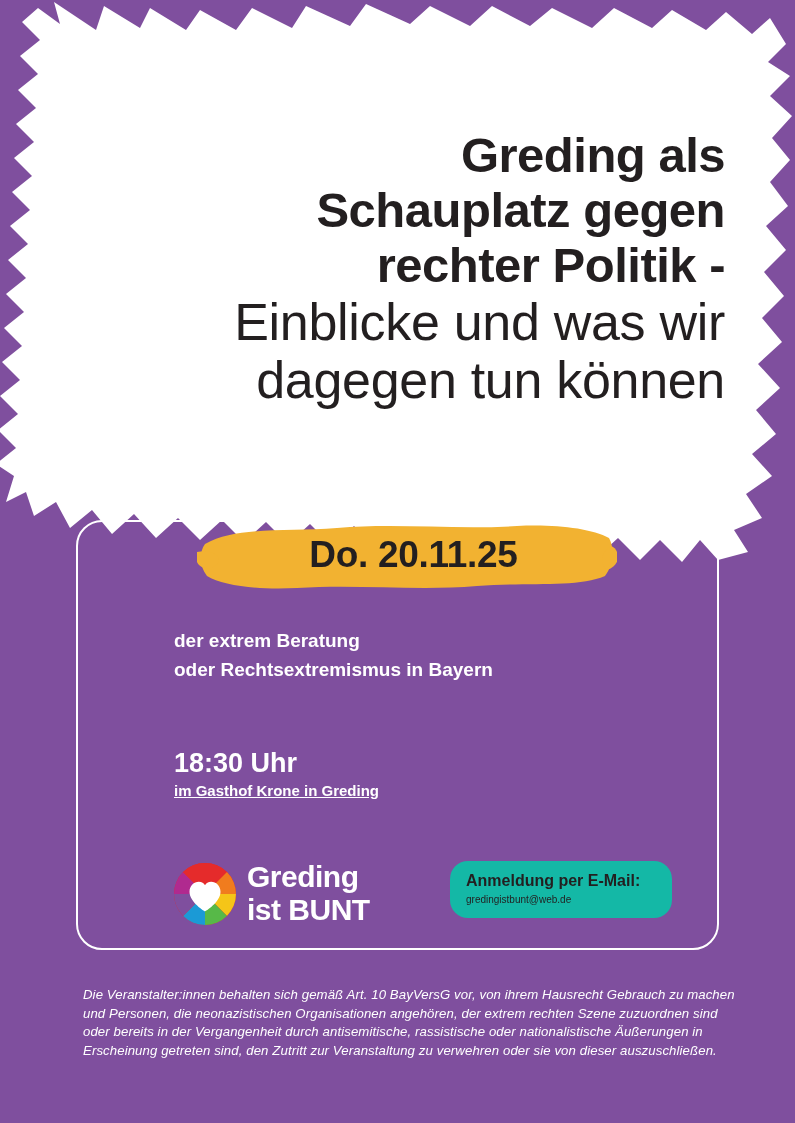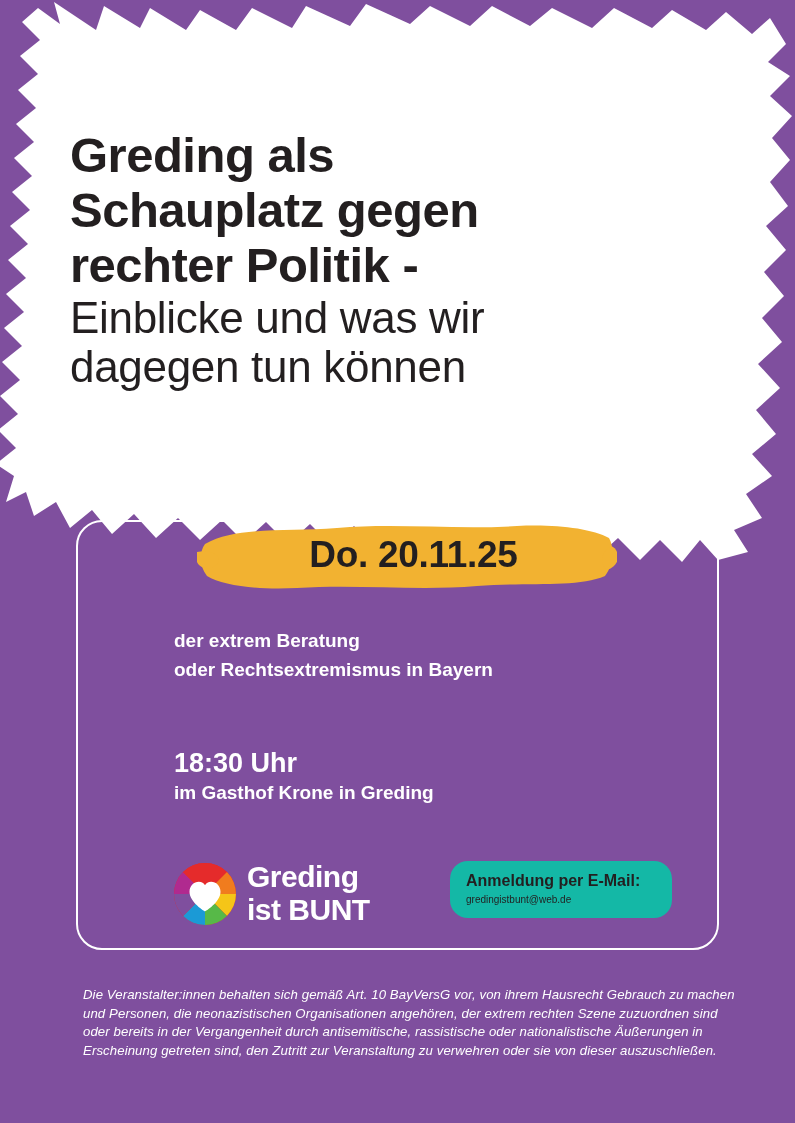--- a/index.html
+++ b/index.html
@@ -29,33 +29,33 @@
   .paper-wrap svg {
     display: block;
   }
 
   
   .headline {
     position: absolute;
     left: 0;
     top: 128px;
     width: 795px;
-    text-align: left;
+    text-align: right;
     color: #231f20;
     line-height: 1.12;
     padding: 0 70px;
     box-sizing: border-box;
   }
   .headline .l-bold {
     font-size: 49px;
     font-weight: bold;
     letter-spacing: -0.5px;
   }
   .headline .l-light {
-    font-size: 44px;
+    font-size: 52px;
     font-weight: normal;
     letter-spacing: -0.3px;
   }
 
   
   .date-band {
     position: absolute;
     left: 16px;
     top: 510px;
     width: 717px;
@@ -114,23 +114,24 @@
     left: 174px;
     top: 748px;
     color: #ffffff;
   }
   .t-time {
     font-size: 27px;
     font-weight: bold;
     margin: 0;
   }
   .t-place {
-    font-size: 19px;
+    font-size: 15px;
     font-weight: bold;
     margin: 3px 0 0 0;
+    text-decoration: underline;
   }
 
   
   .logo {
     position: absolute;
     left: 174px;
     top: 862px;
     display: flex;
     align-items: center;
     gap: 11px;

